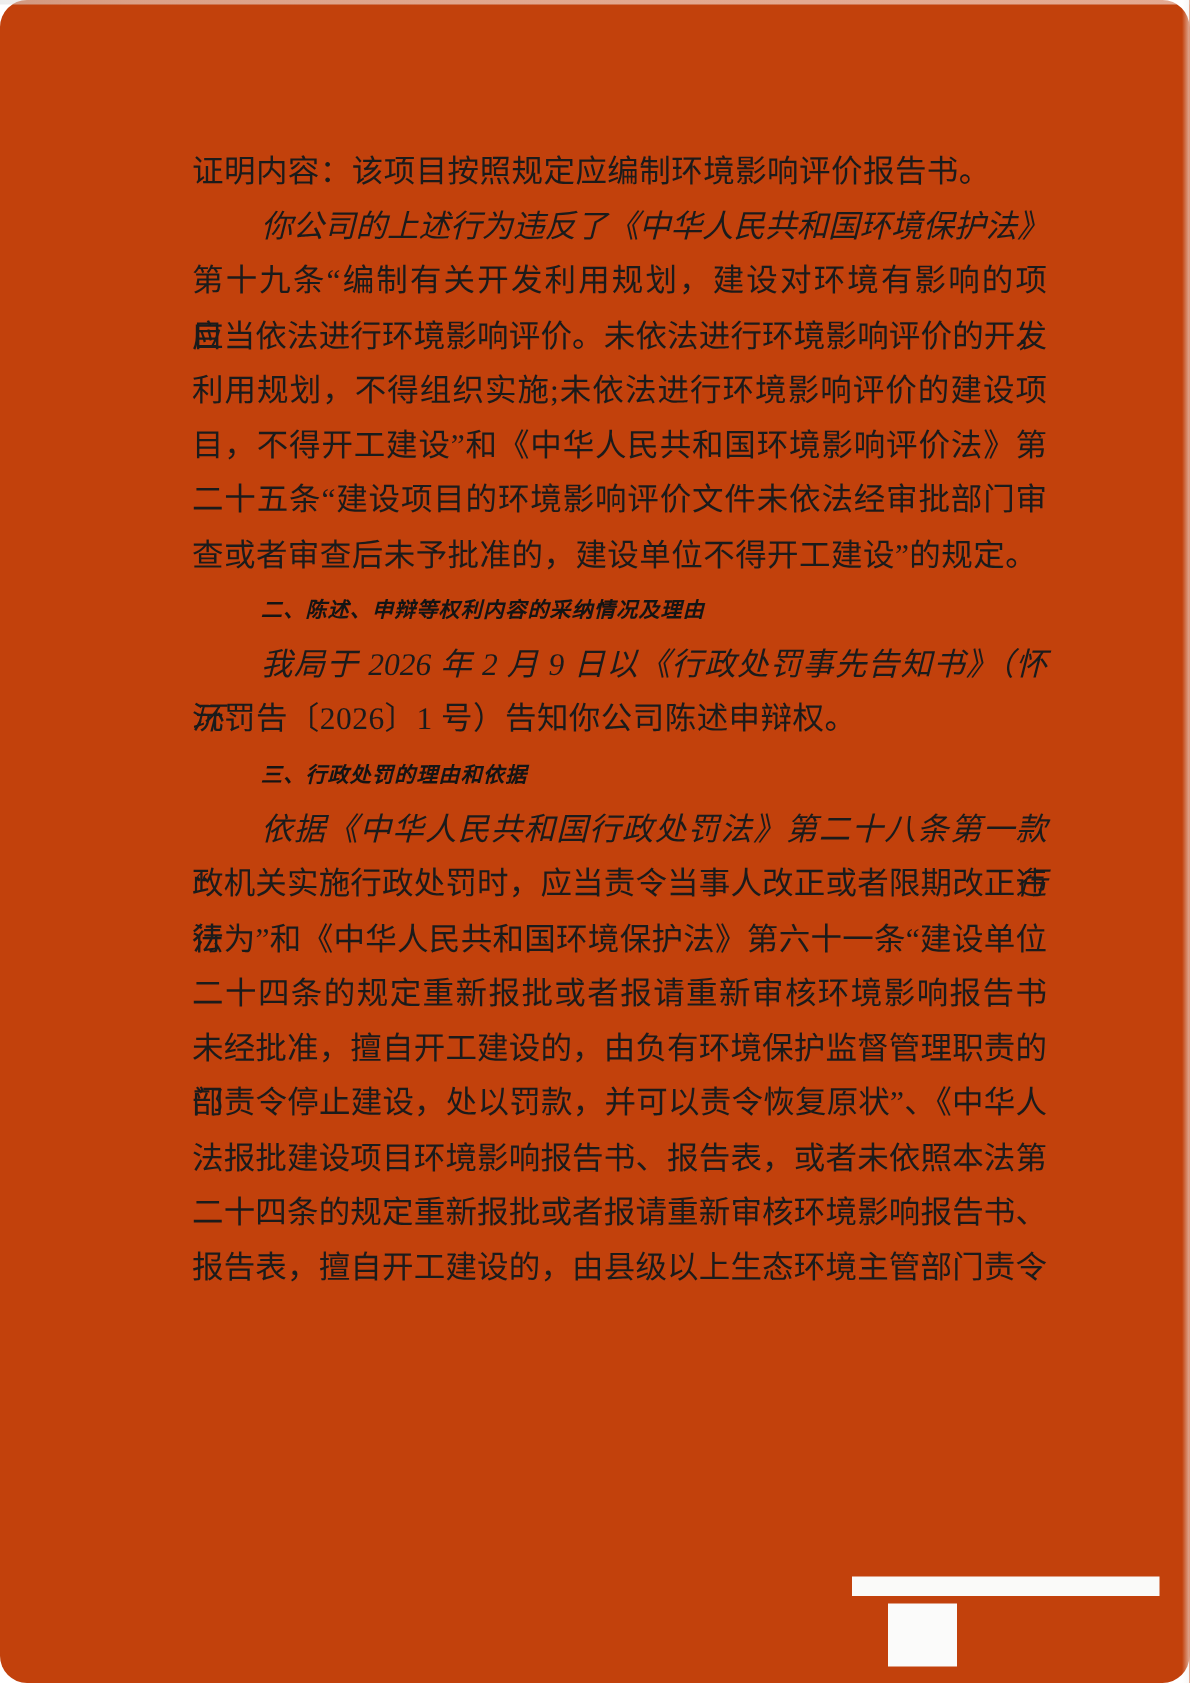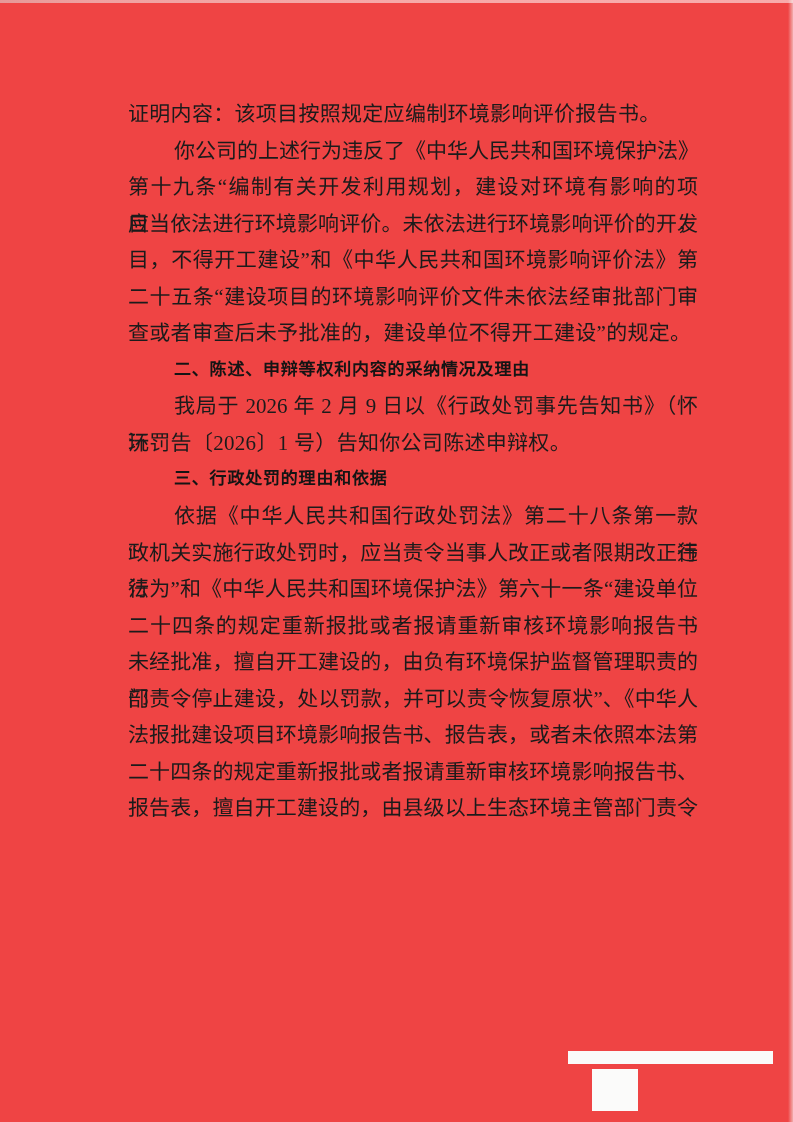--- a/index.html
+++ b/index.html
@@ -10,21 +10,22 @@
     width: 793px;
     height: 1122px;
     position: relative;
     background: #ffffff;
     overflow: hidden;
     font-family: "Liberation Serif", "DejaVu Serif", serif;
   }
   .sheet {
     position: absolute;
     inset: 0;
-    background: #ef4444;
+    background: #c2410c;
+    border-radius: 18px;
   }
   
   .scan-edge-top {
     position: absolute;
     top: 0; left: 0; right: 0;
     height: 3px;
     background: linear-gradient(to right, #dededd 0%, #efefee 12%, #fbfbfa 45%, #ffffff 75%);
     opacity: 0.55;
   }
   .scan-edge-right {
@@ -63,40 +64,42 @@
   }
   .line.fill {
     white-space: normal;
     text-align: justify;
     text-align-last: justify;
     text-justify: inter-character;
     letter-spacing: 0;
   }
   .line.indent {
     text-indent: 46px;
+    font-style: italic;
   }
   .line.bold {
     font-family: "Liberation Sans", "DejaVu Sans", sans-serif;
     font-weight: 700;
-    font-size: 17px;
+    font-size: 14px;
     letter-spacing: 0.8px;
     color: #141414;
   }
 </style>
 </head>
 <body>
 
 <div class="sheet">
   <div class="scan-edge-top"></div>
   <div class="scan-edge-right"></div>
   <div class="textblock" id="lines-container">
       <div class="line">证明内容：该项目按照规定应编制环境影响评价报告书。</div>
       <div class="line indent fill">你公司的上述行为违反了《中华人民共和国环境保护法》</div>
       <div class="line fill">第十九条“编制有关开发利用规划，建设对环境有影响的项目，</div>
       <div class="line fill">应当依法进行环境影响评价。未依法进行环境影响评价的开发</div>
+      <div class="line fill">利用规划，不得组织实施;未依法进行环境影响评价的建设项</div>
       <div class="line fill">目，不得开工建设”和《中华人民共和国环境影响评价法》第</div>
       <div class="line fill">二十五条“建设项目的环境影响评价文件未依法经审批部门审</div>
       <div class="line">查或者审查后未予批准的，建设单位不得开工建设”的规定。</div>
       <div class="line indent bold">二、陈述、申辩等权利内容的采纳情况及理由</div>
       <div class="line indent fill">我局于 2026 年 2 月 9 日以《行政处罚事先告知书》（怀环</div>
       <div class="line">沅罚告〔2026〕1 号）告知你公司陈述申辩权。</div>
       <div class="line indent bold">三、行政处罚的理由和依据</div>
       <div class="line indent fill">依据《中华人民共和国行政处罚法》第二十八条第一款“行</div>
       <div class="line fill">政机关实施行政处罚时，应当责令当事人改正或者限期改正违法</div>
       <div class="line fill">行为”和《中华人民共和国环境保护法》第六十一条“建设单位</div>

